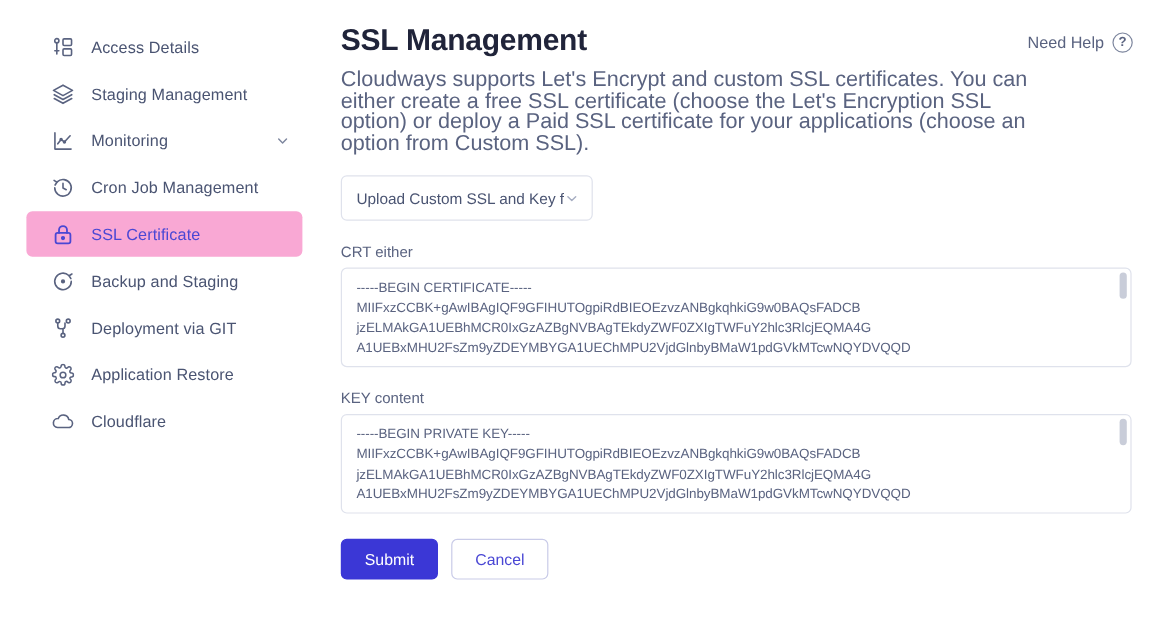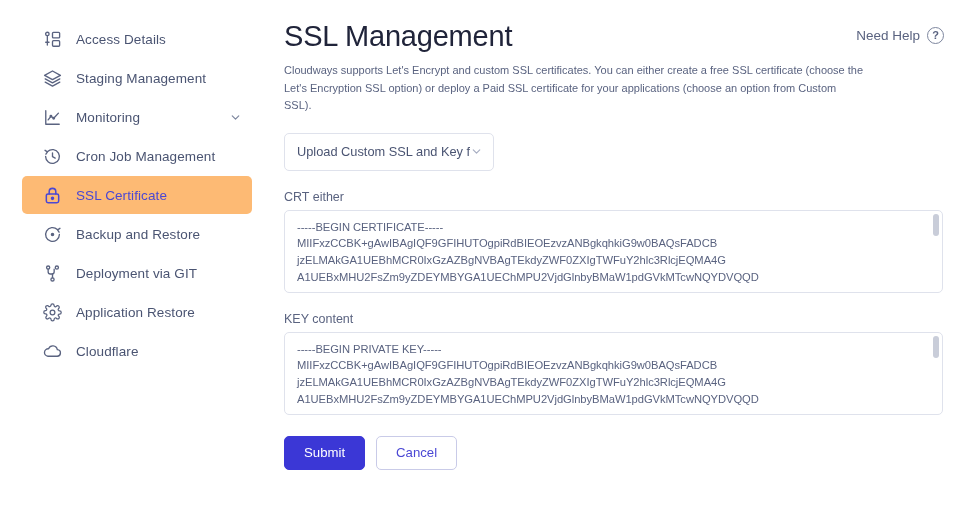--- a/index.html
+++ b/index.html
@@ -42,21 +42,21 @@
     font-size: 13.5px;
     color: #4a5472;
     letter-spacing: .1px;
     white-space: nowrap;
   }
   .nav-item .chev {
     margin-left: auto;
     color: #7d869e;
     display: flex; align-items: center;
   }
-  .nav-item.active { background: #fdba74; }
+  .nav-item.active { background: #f9a8d4; }
   .nav-item.active .ico { color: #4a47d4; }
   .nav-item.active .label { color: #4a47d4; }
 
   
   .main {
     flex: 1 1 auto;
     padding: 20px 28px 0 22px;
     position: relative;
   }
   .need-help {
@@ -70,28 +70,28 @@
   .need-help .qm {
     width: 17px; height: 17px; border-radius: 50%;
     border: 1.4px solid #7d869e;
     display: flex; align-items: center; justify-content: center;
     font-size: 11px; color: #5a6380; line-height: 1;
     font-weight: 600;
   }
 
   h1.title {
     margin: 0 0 9px 0;
-    font-size: 29px;
-    font-weight: normal;
+    font-size: 25px;
+    font-weight: bold;
     color: #20243a;
     letter-spacing: -.2px;
   }
   p.desc {
     margin: 0;
-    font-size: 11px;
+    font-size: 18px;
     line-height: 17.6px;
     color: #5a6380;
     max-width: 580px;
   }
 
   .select-wrap {
     margin-top: 18px;
     width: 210px;
     height: 38px;
     border: 1px solid #dfe2ec;
@@ -224,21 +224,21 @@
         <span class="label">SSL Certificate</span>
       </div>
       <div class="nav-item">
         <span class="ico">
           <svg width="19" height="19" viewBox="0 0 24 24" fill="none" stroke="currentColor" stroke-width="1.7" stroke-linecap="round" stroke-linejoin="round">
             <path d="M20.7 12a8.7 8.7 0 1 1-2.6-6.2"></path>
             <polyline points="21.4 4.2 18.4 6.1 20.3 9.1"></polyline>
             <circle cx="12" cy="12" r="1.4" fill="currentColor"></circle>
           </svg>
         </span>
-        <span class="label">Backup and Restore</span>
+        <span class="label">Backup and Staging</span>
       </div>
       <div class="nav-item">
         <span class="ico">
           <svg width="19" height="19" viewBox="0 0 24 24" fill="none" stroke="currentColor" stroke-width="1.7" stroke-linecap="round" stroke-linejoin="round">
             <circle cx="6.5" cy="4.5" r="2"></circle>
             <circle cx="17.5" cy="4.5" r="2"></circle>
             <circle cx="12" cy="19.5" r="2"></circle>
             <path d="M6.5 6.5v3.2c0 1.6 1.2 2.9 2.8 2.9h2c1.6 0 2.8-1.3 2.8-2.9V6.5"></path>
             <path d="M12 12.6v4.9"></path>
           </svg>

